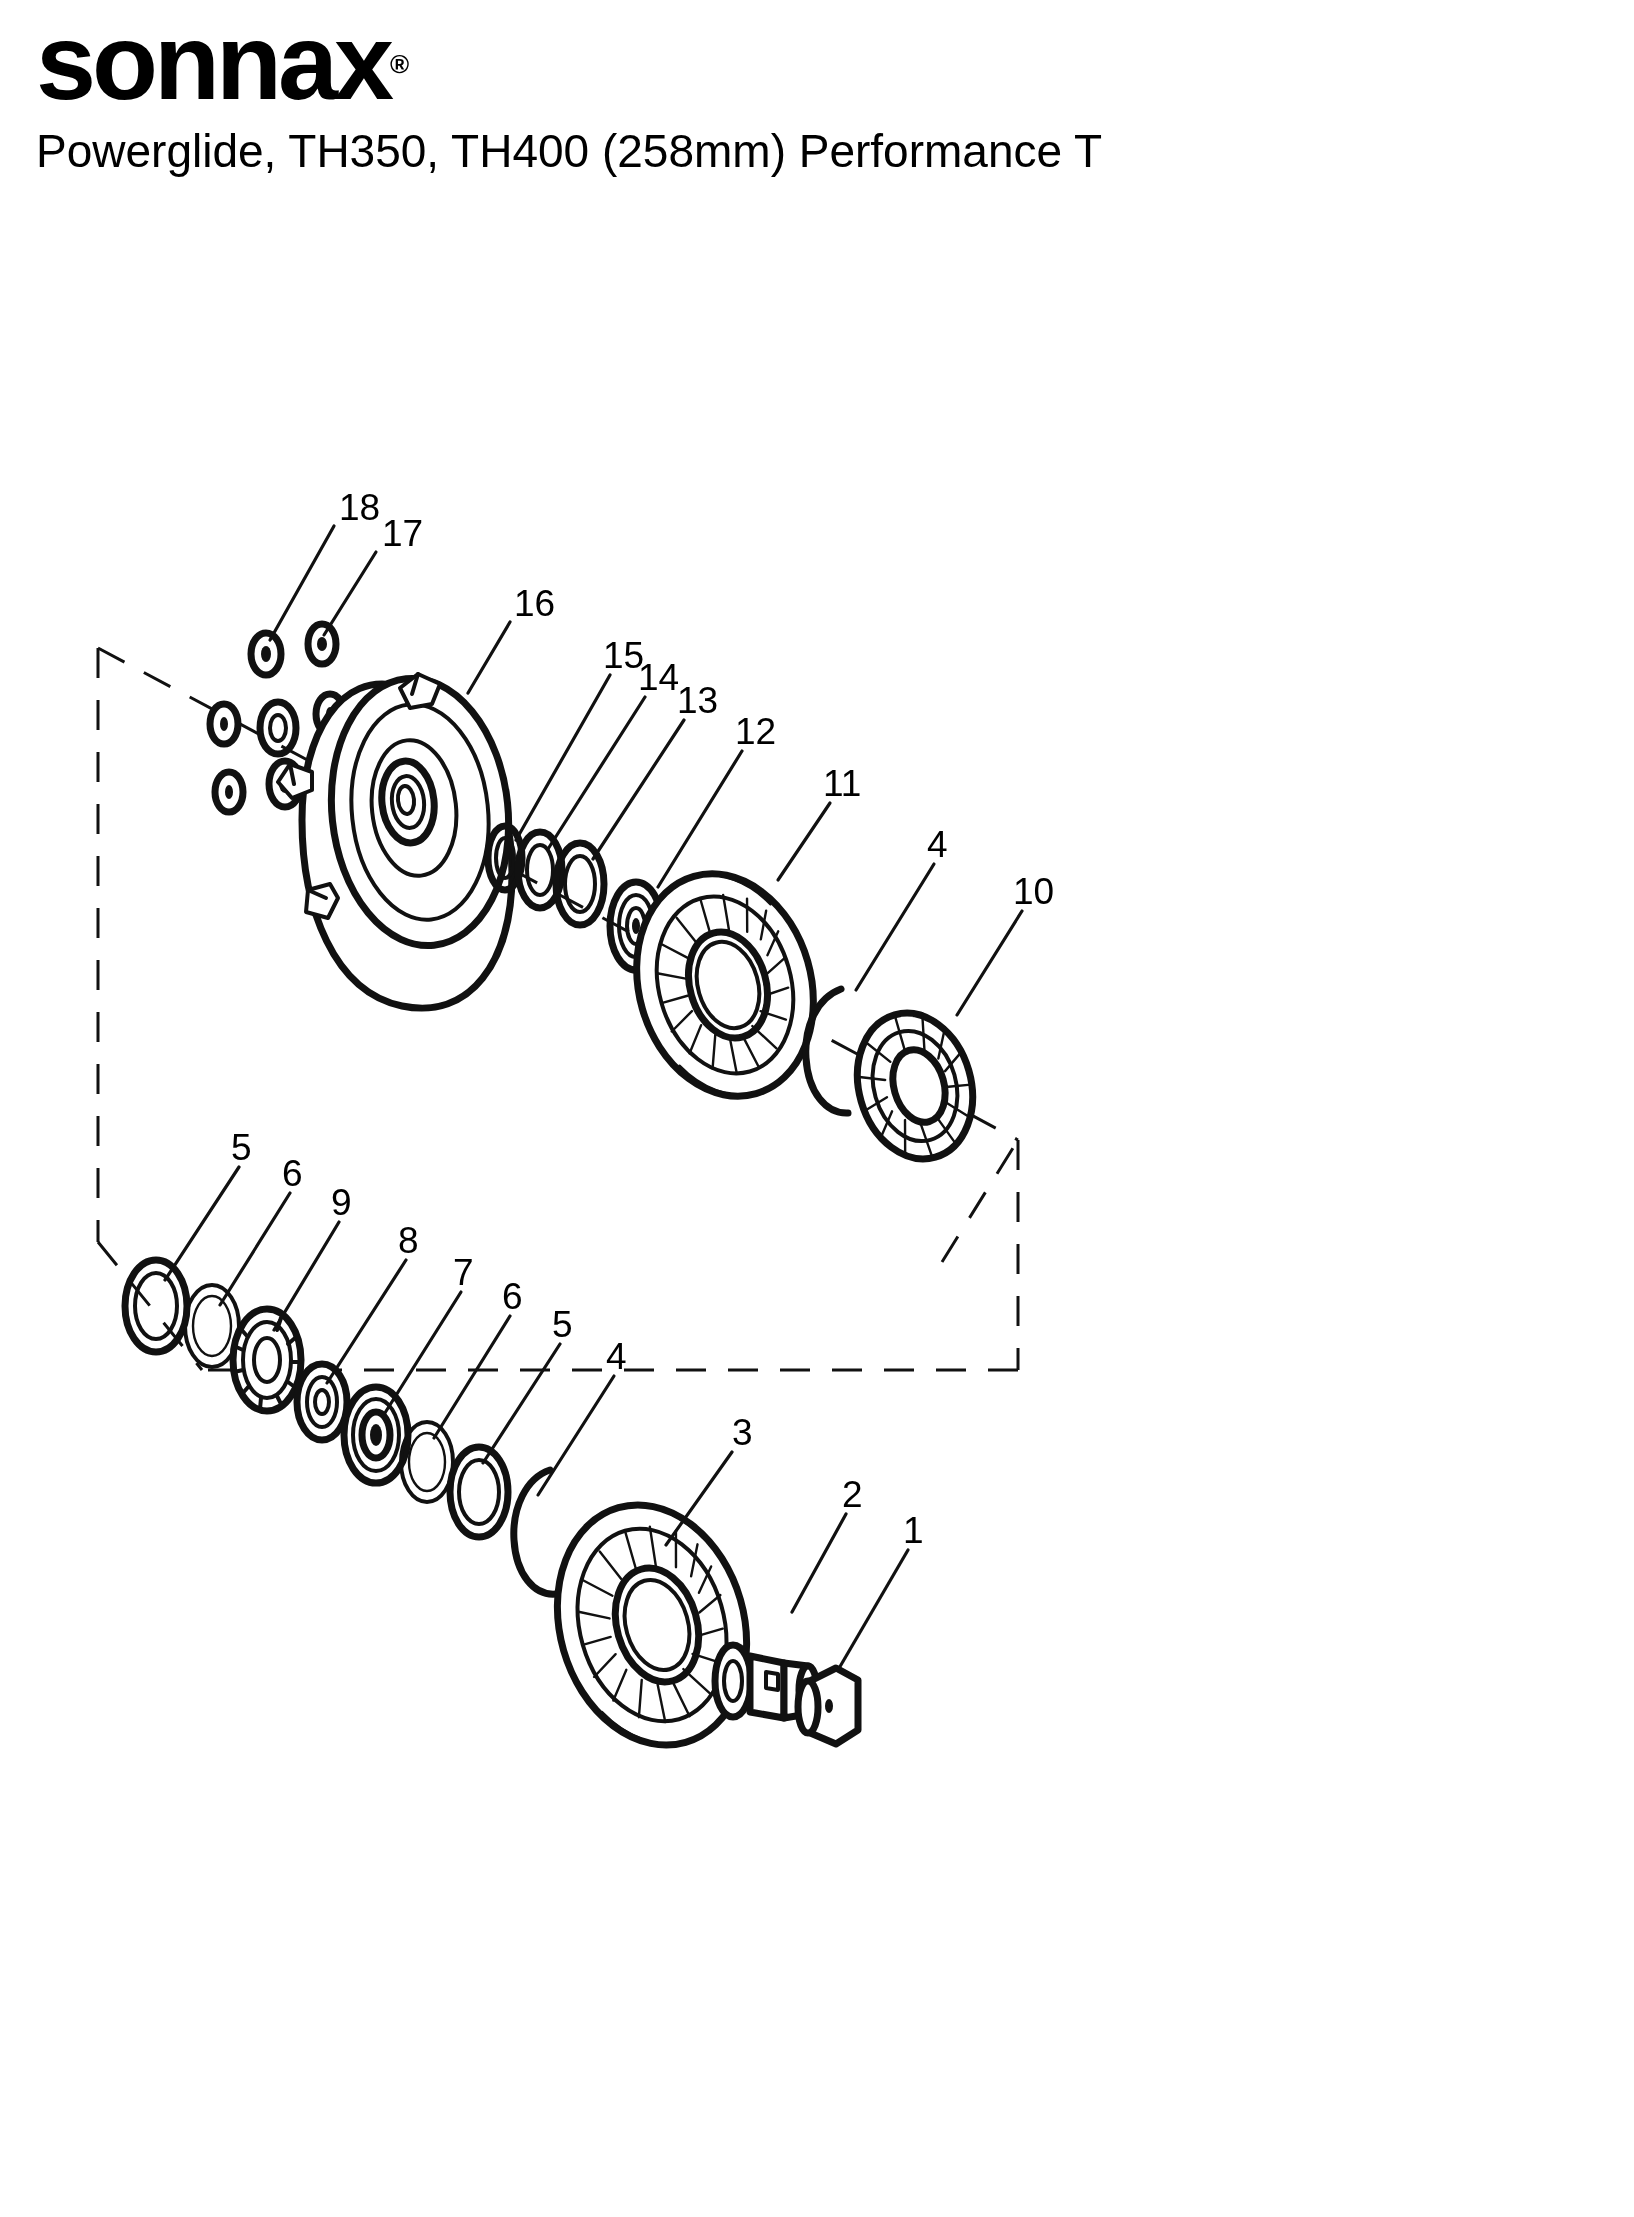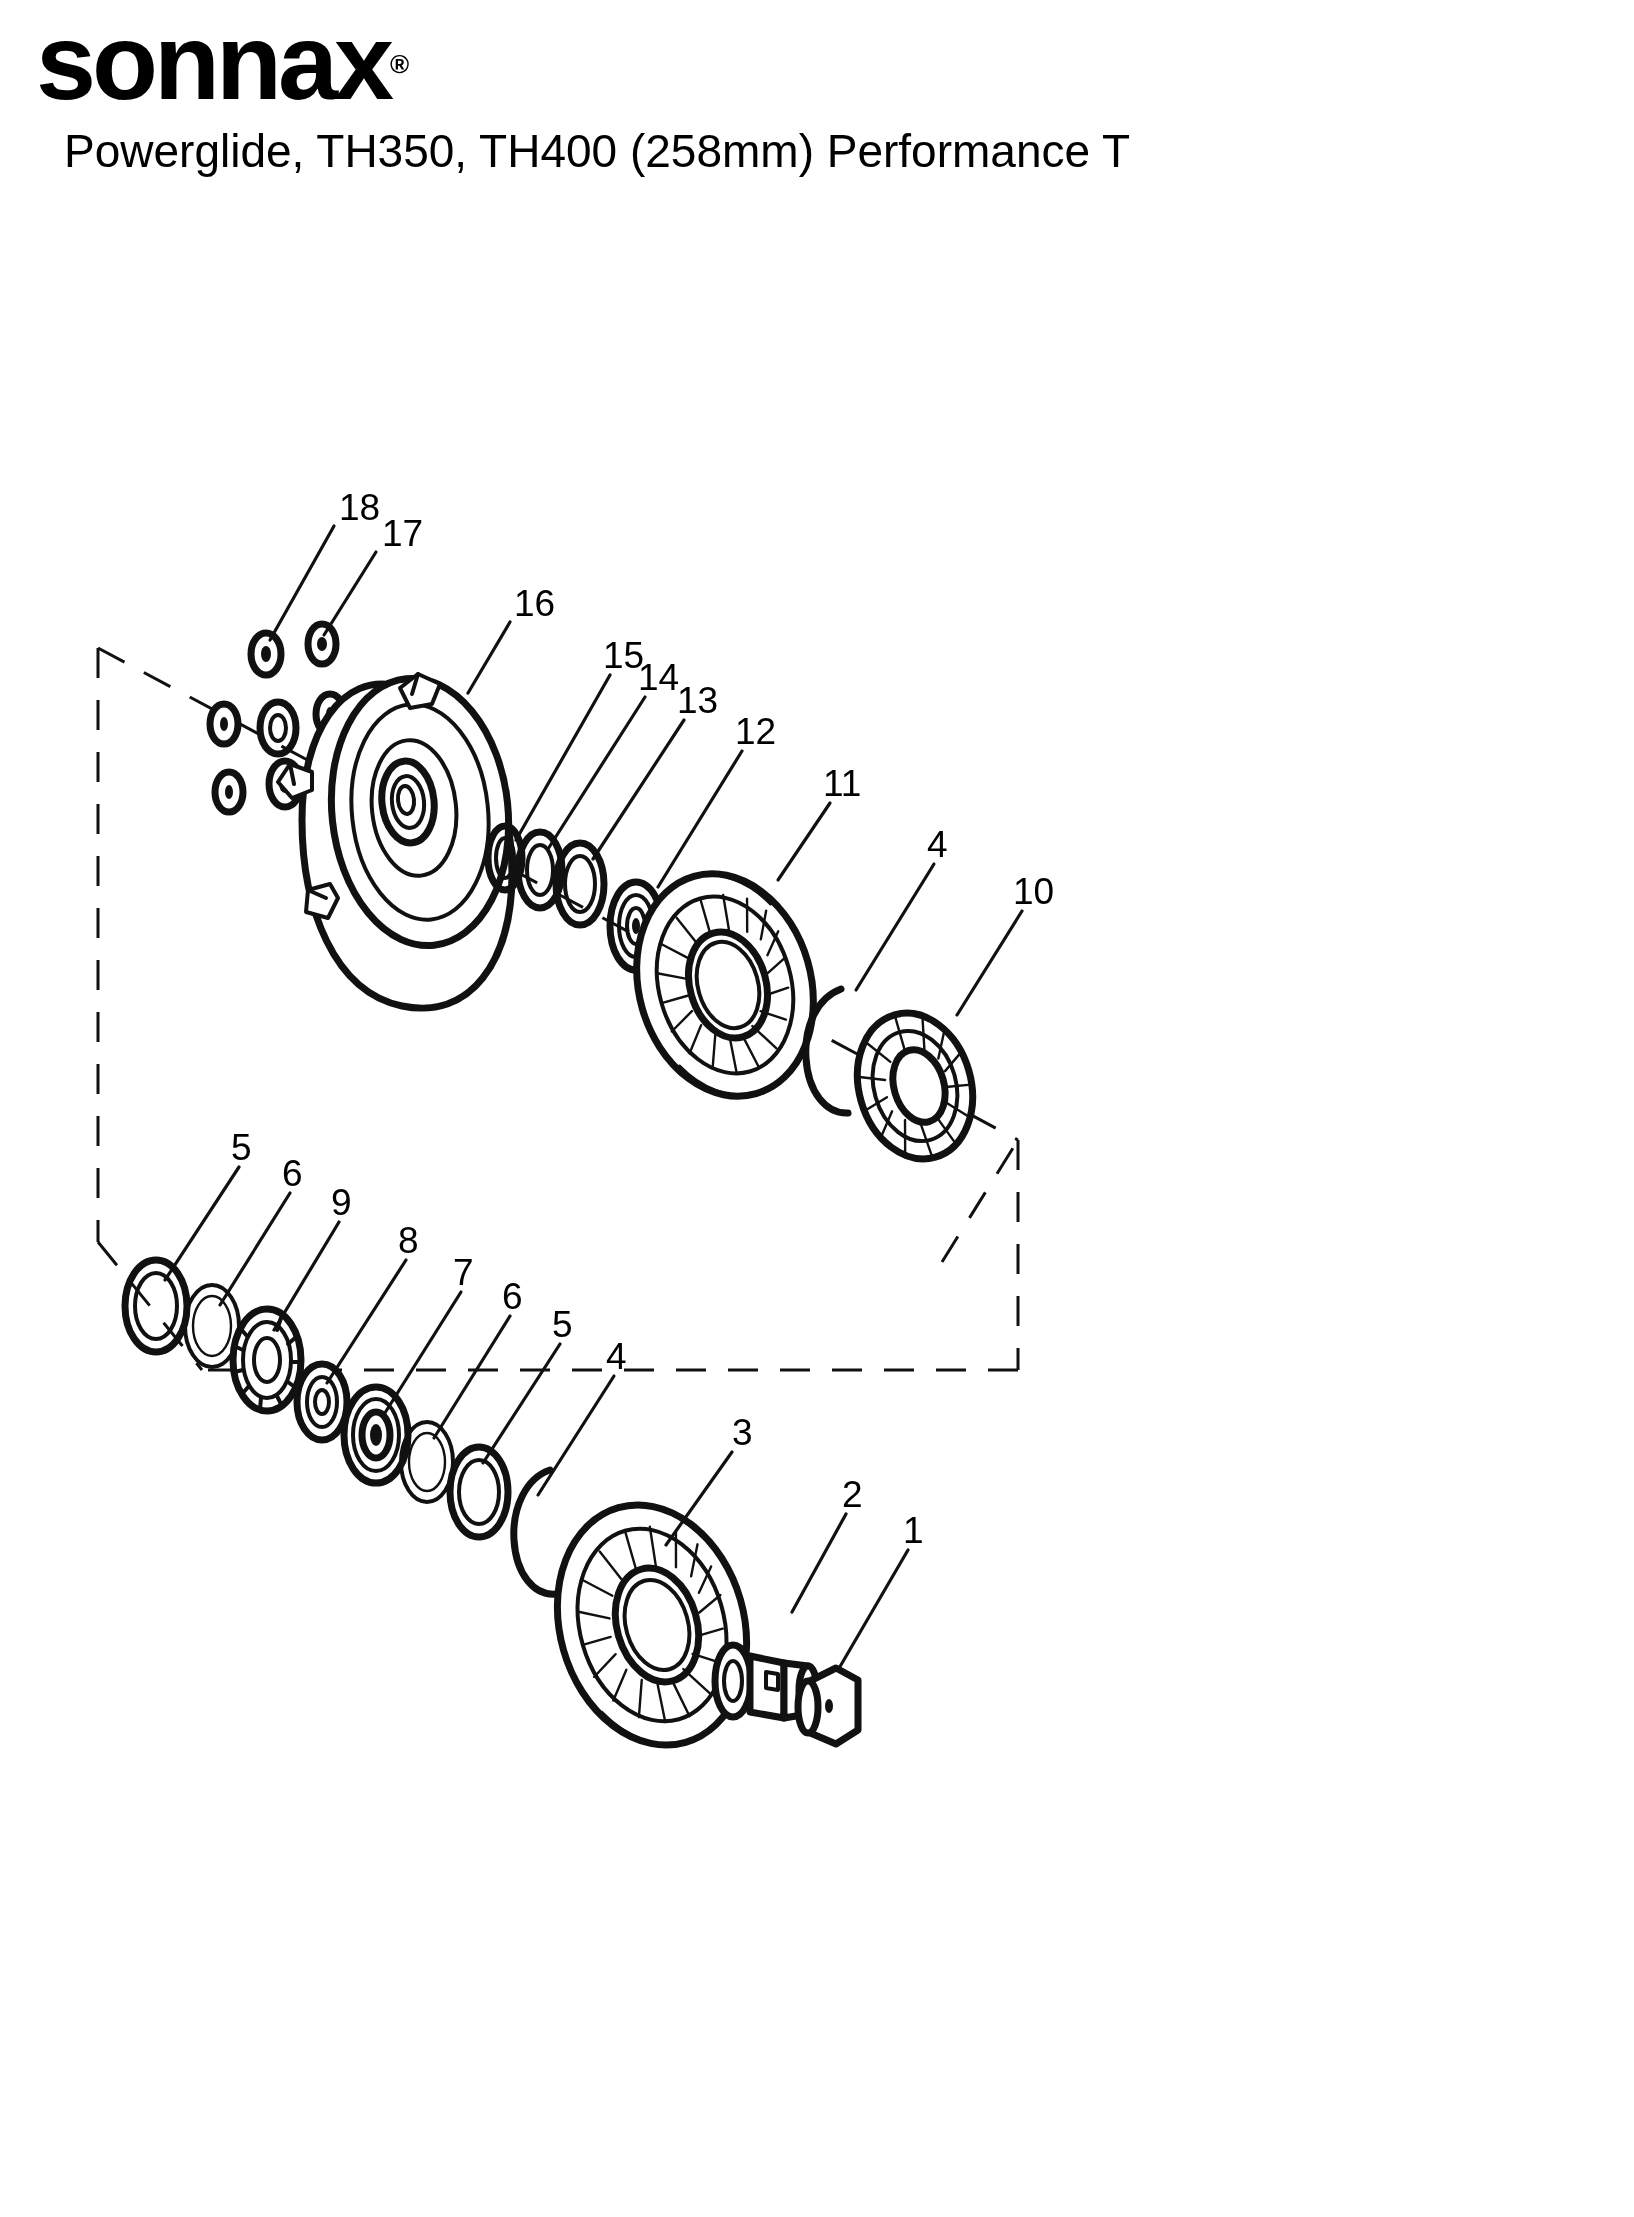--- a/index.html
+++ b/index.html
@@ -5,21 +5,21 @@
   html,body{margin:0;padding:0;background:#ffffff;}
   body{width:1634px;height:2217px;position:relative;overflow:hidden;
        font-family:"Liberation Sans",sans-serif;color:#000;}
 
   
   #header{position:absolute;left:0;top:0;width:1368px;height:220px;}
   #logo{position:absolute;left:36px;top:8px;font-size:108px;font-weight:bold;
         letter-spacing:-4px;line-height:1;font-family:"Liberation Sans",sans-serif;}
   #logo-reg{font-size:26px;vertical-align:26px;letter-spacing:0;}
   #subtitle{position:absolute;left:36px;top:124px;font-size:46px;
-            white-space:nowrap;font-family:"Liberation Sans",sans-serif;margin-left:28px;}
+            white-space:nowrap;font-family:"Liberation Sans",sans-serif;}
 
   
   #drawing{position:absolute;left:2px;top:220px;width:1634px;height:1997px;}
   #drawing svg{display:block;}
 
   
   .callout{font-size:37px;fill:#000;font-family:"Liberation Sans",sans-serif;}
   .lead{stroke:#111;stroke-width:3.2;fill:none;stroke-linecap:round;}
   .bound{stroke:#111;stroke-width:3;fill:none;stroke-dasharray:30 22;stroke-linecap:butt;}
   .ln{stroke:#111;fill:none;stroke-linecap:round;stroke-linejoin:round;}

